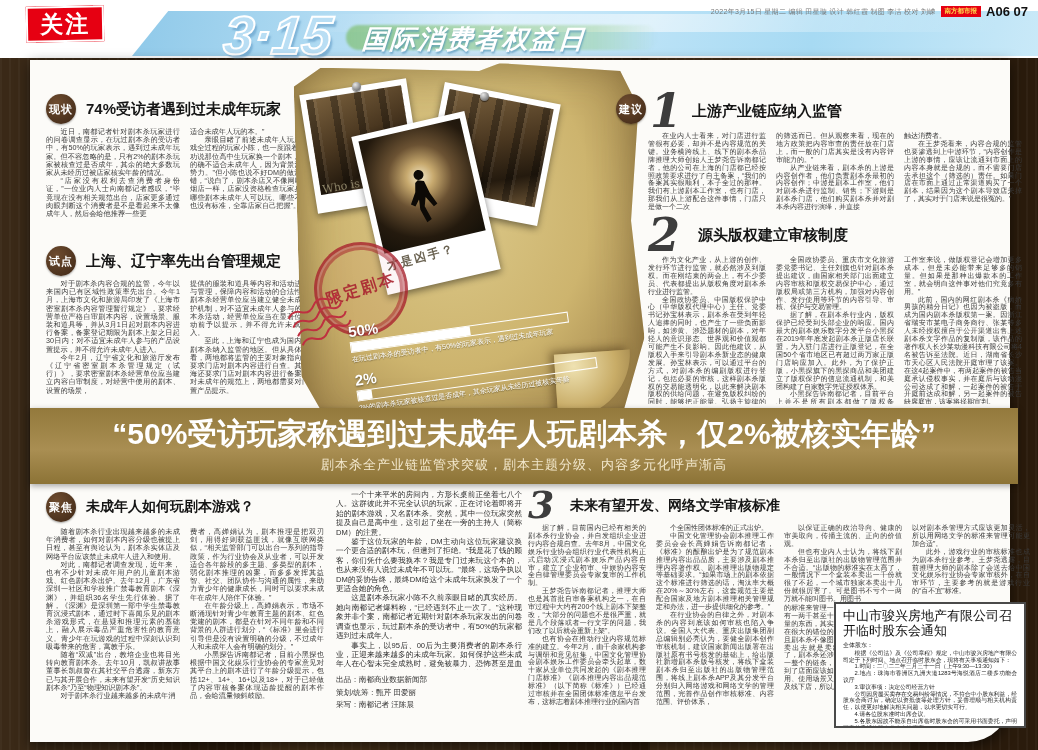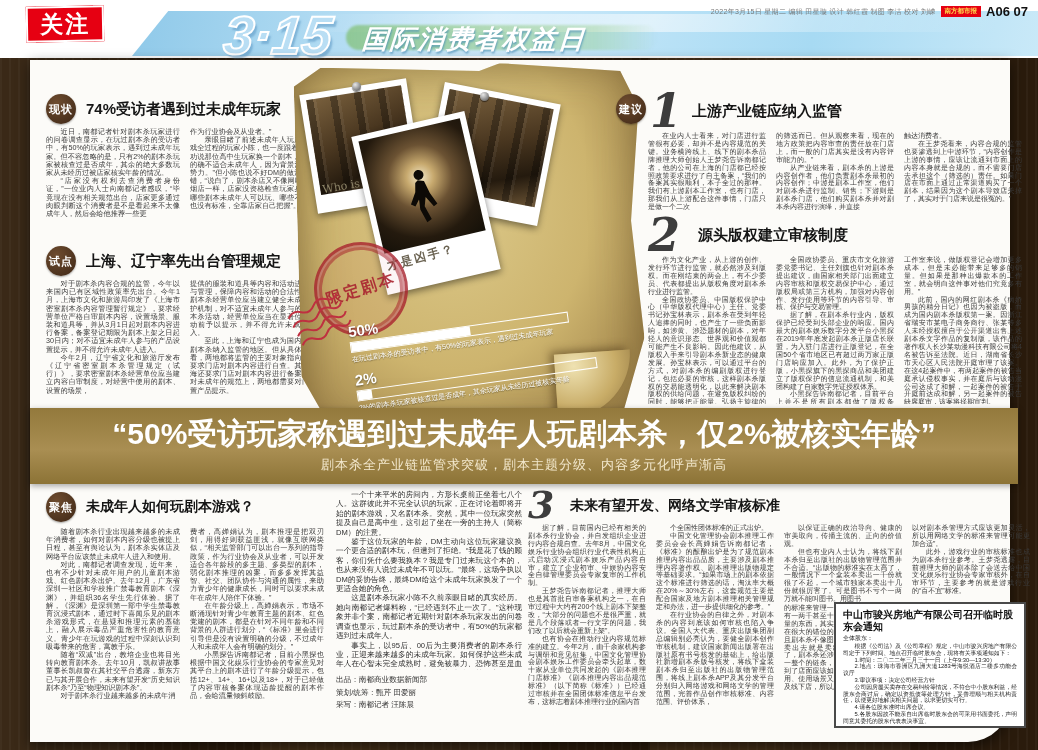--- a/index.html
+++ b/index.html
@@ -76,21 +76,21 @@
   .bar{height:9px;border:1px solid #fff;margin-top:1px;}
   .bar i{display:block;height:100%;background:#fff;}
   .stat-cap{font-size:7px;margin-top:2px;text-shadow:0 1px 1px rgba(0,0,0,.4);white-space:nowrap;}
   
   .band{left:30px;top:408px;width:988px;height:76px;
     background:linear-gradient(180deg,#93793c 0%,#a98e52 55%,#8c7336 100%);box-shadow:0 2px 6px rgba(0,0,0,.35);}
   .band-h{top:414px;left:30px;width:988px;text-align:center;font-size:30px;font-weight:bold;color:#ffffff;letter-spacing:0;white-space:nowrap;}
   .band-s{top:456px;left:30px;width:988px;text-align:center;font-size:13px;color:#f3e8cd;letter-spacing:1px;}
   
   .notice{left:834px;top:602px;width:192px;height:126px;background:#fff;border:2px solid #4a4a4a;padding:5px 7px;box-sizing:border-box;overflow:hidden;}
-  .notice-title{font-size:10px;font-weight:bold;color:#111;line-height:1.15;}
+  .notice-title{font-size:13px;font-weight:normal;color:#111;line-height:1.15;}
   .notice-salut{font-size:6px;color:#222;margin-top:2px;}
   .npara{font-size:5.8px;line-height:6.8px;color:#222;text-align:justify;text-indent:2em;}
   .notice-sign{font-size:6px;color:#222;text-align:right;line-height:7.5px;margin-top:1px;}
   .squiggle{left:292px;top:296px;transform:rotate(-28deg);}
 </style>
 </head>
 <body>
 
 <div class="abs top-strip"></div>
 <div class="abs tag-box">
@@ -112,21 +112,21 @@
 <div class="abs s-badge" style="left:46px;top:94px;">
     <span>现状</span>
   </div>
 <div class="abs h15" style="left:86px;top:100px;">74%受访者遇到过未成年玩家</div>
 <div class="abs cols" style="left:46px;top:128px;width:278px;height:110px;">
   <div class="col t-left">
       <p class="para">近日，南都记者针对剧本杀玩家进行的问卷调查显示，在玩过剧本杀的受访者中，有50%的玩家表示，遇到过未成年玩家。但不容忽略的是，只有2%的剧本杀玩家被核查过是否成年，其余的绝大多数玩家从未经历过被店家核实年龄的情况。</p>
       <p class="para">“店家没有权利去查消费者身份证，”一位业内人士向南都记者感叹，“毕竟现在没有相关规范出台，店家更多通过肉眼判断这个消费者是不是看起来不太像成年人，然后会给他推荐一些更</p>
     </div>
   <div class="col t-left cont">
-      <p class="para">作为行业协会及从业者。”</p>
+      <p class="para">适合未成年人玩的本。”</p>
       <p class="para">亲眼目睹了前述未成年人玩剧本杀游戏全过程的玩家小陈，也一度跟着DM一起劝说那位高中生玩家换一个剧本，“那个本的确不适合未成年人，因为背景涉及黑恶势力。”但小陈也说不好DM的做法是对是错，“说白了，剧本杀店又不像网吧、电子烟店一样，店家没资格检查玩家身份证。哪些剧本未成年人可以玩、哪些不能玩，也没有标准，全靠店家自己把握”。</p>
     </div>
 </div>
 
 <div class="abs s-badge" style="left:46px;top:246px;">
     <span>试点</span>
   </div>
 <div class="abs h15" style="left:86px;top:252px;">上海、辽宁率先出台管理规定</div>
 <div class="abs cols" style="left:46px;top:280px;width:278px;height:126px;">
   <div class="col t-left">

